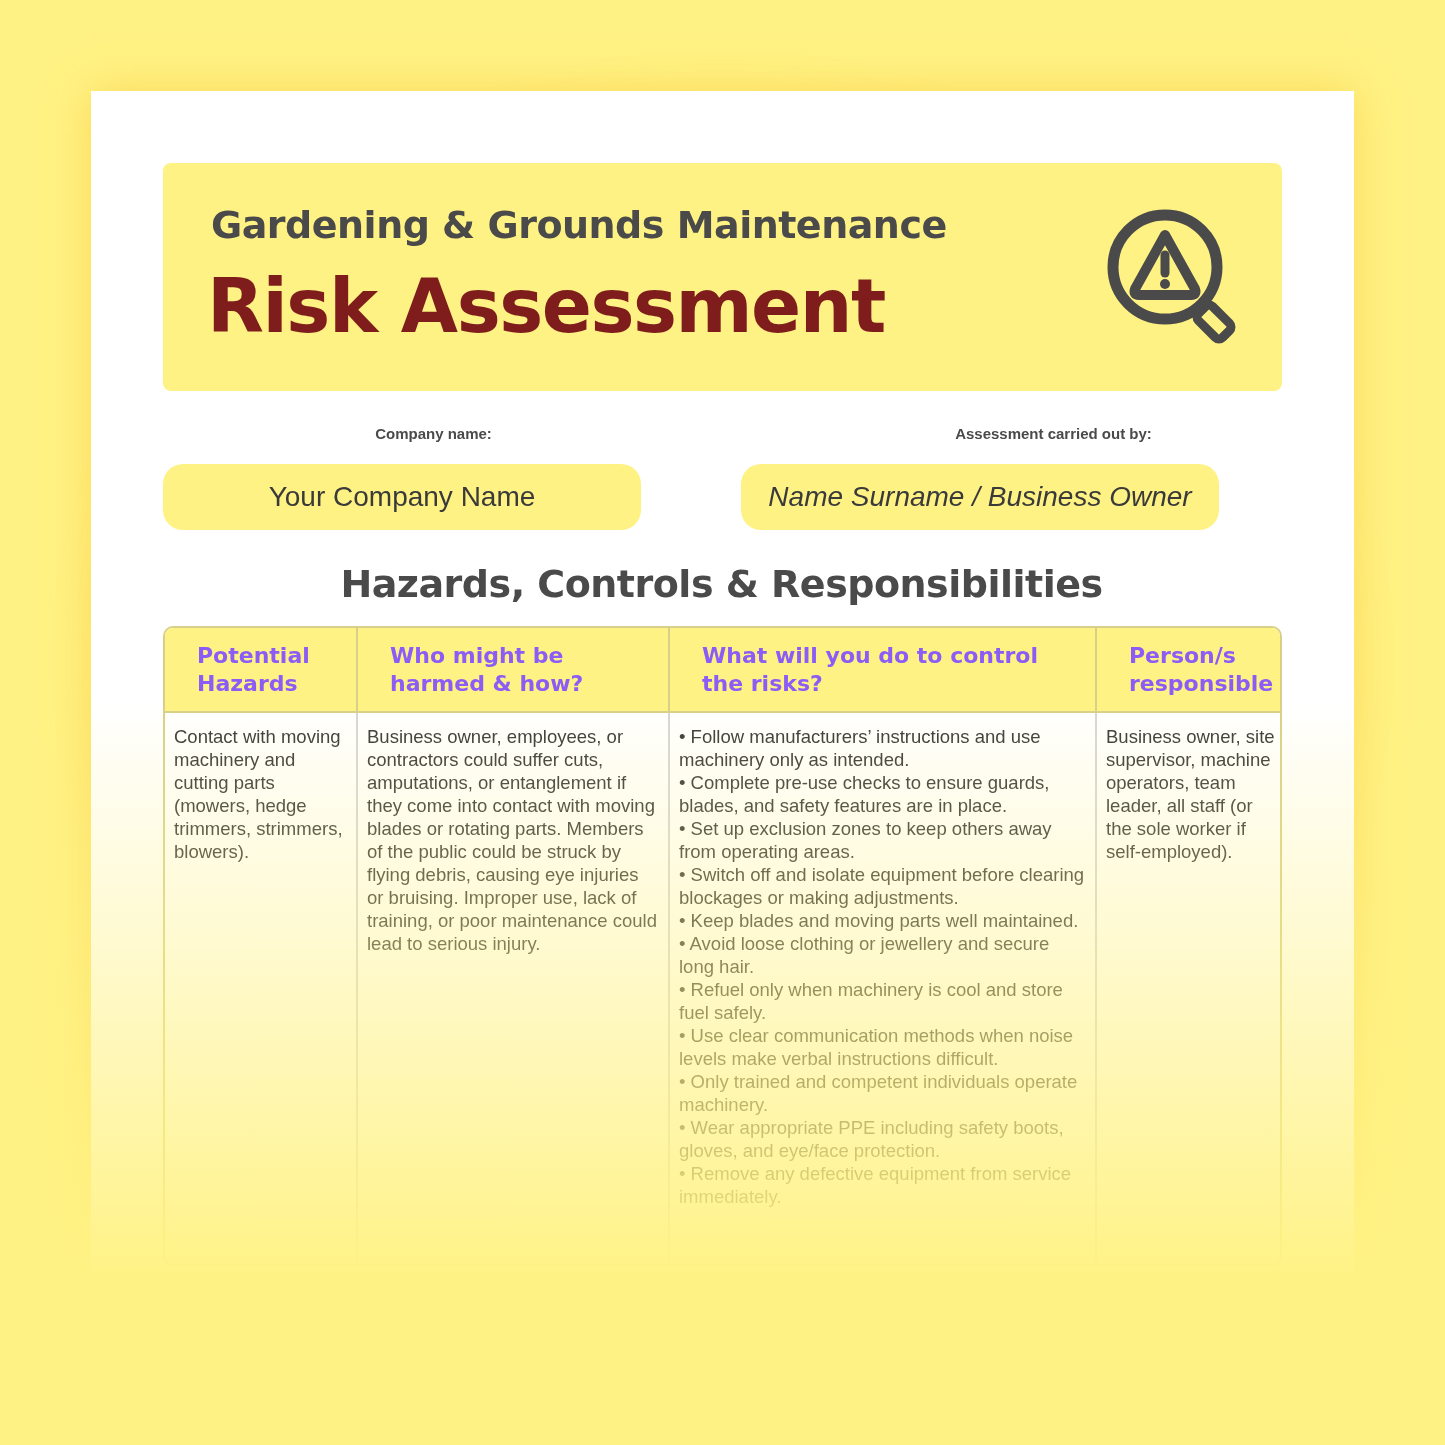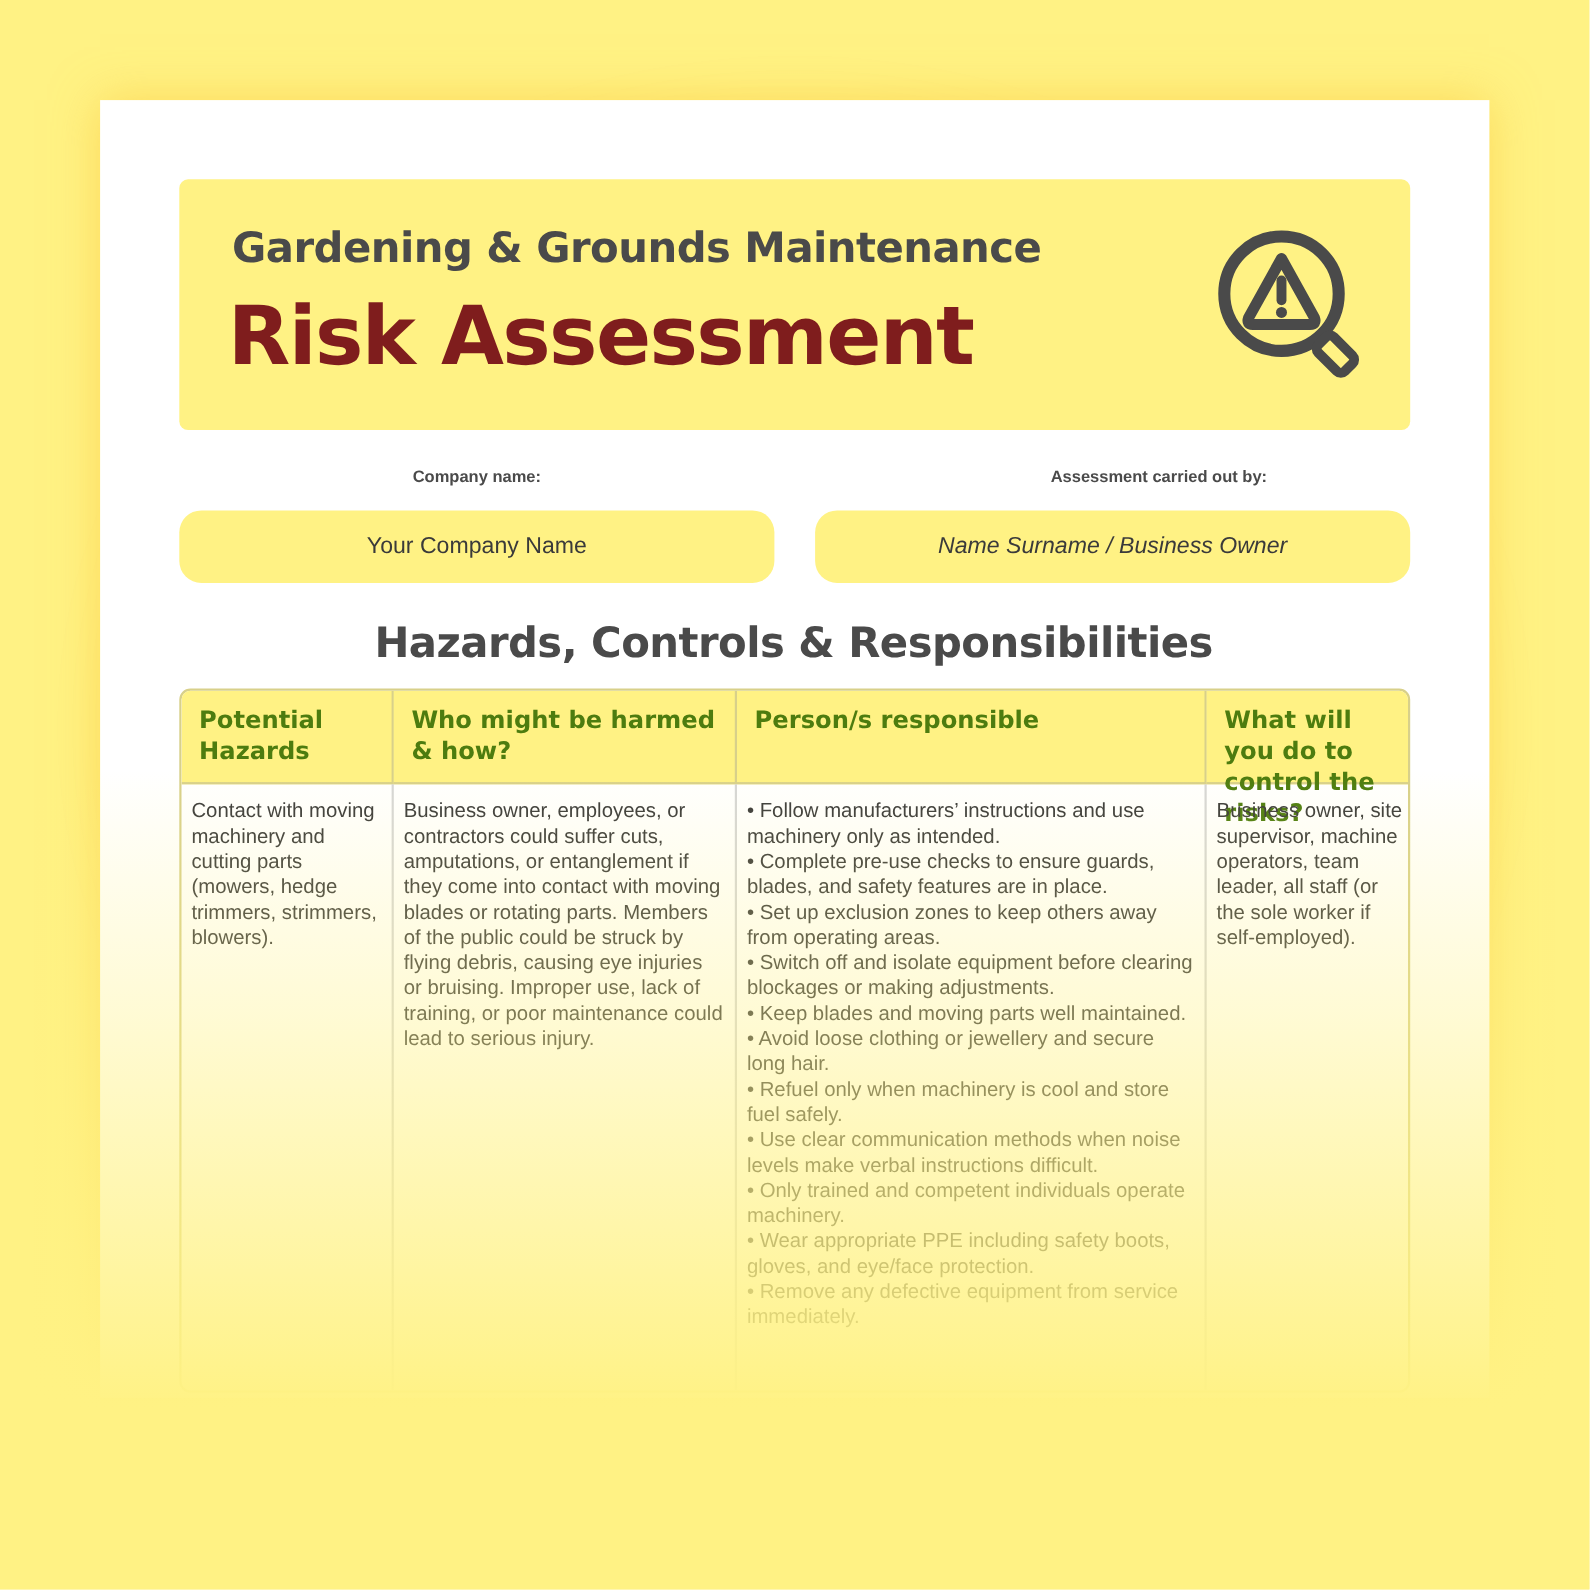--- a/index.html
+++ b/index.html
@@ -44,40 +44,40 @@
     font-family: "DejaVu Sans", sans-serif; font-weight: bold;
     font-size: 74px; color: #7f1d1d; letter-spacing: -1.5px;
   }
   .header-icon { position: absolute; left: 940px; top: 40px; width: 150px; height: 150px; }
   .field-label {
     position: absolute; top: 425px;
     font-family: Liberation Sans, sans-serif; font-weight: bold; font-size: 15px; color: #4a4a4a;
     text-align: center;
   }
   .field {
-    position: absolute; top: 464px; height: 66px; width: 541px;
+    position: absolute; top: 464px; height: 66px; width: 478px;
     background: #FFF284; border-radius: 20px;
     display: flex; align-items: center; justify-content: center;
-    font-size: 21px; color: #3a3a3a;
+    font-size: 28px; color: #3a3a3a;
   }
   .section-title {
     position: absolute; left: 162px; width: 1119px; top: 562px; text-align: center;
     font-family: "DejaVu Sans", sans-serif; font-weight: bold; font-size: 38px; color: #4a4a4a;
     letter-spacing: -0.5px;
   }
   .table {
     position: absolute; left: 163px; top: 626px; width: 1119px; height: 640px;
     border: 2px solid #d8d08a; border-radius: 10px; overflow: hidden;
     display: grid; grid-template-columns: 193px 312px 427px 187px;
     grid-template-rows: 85px 1fr;
   }
   .th {
     background: #FFF284;
-    font-family: "DejaVu Sans", sans-serif; font-weight: bold; font-size: 22px; color: #4d7c0f;
-    padding: 14px 16px; line-height: 28px;
+    font-family: "DejaVu Sans", sans-serif; font-weight: bold; font-size: 22px; color: #8b5cf6;
+    padding: 14px 32px; line-height: 28px;
     border-right: 2px solid #d8d08a; border-bottom: 2px solid #d8d08a;
   }
   .th:last-child { border-right: none; }
   .td {
     font-size: 18.5px; color: #3a3a3a; line-height: 23px;
     padding: 12px 9px;
     border-right: 2px solid #d6d6d6;
   }
   .td.last { border-right: none; }
   .td p { margin: 0; }
@@ -106,22 +106,22 @@
 <div class="field-label" style="left:783px;width:541px;">Assessment carried out by:</div>
 
 <div class="field" style="left:163px;">Your Company Name</div>
 <div class="field" style="left:741px;font-style:italic;">Name Surname / Business Owner</div>
 
 <div class="section-title">Hazards, Controls &amp; Responsibilities</div>
 
 <div class="table">
   <div class="th">Potential Hazards</div>
   <div class="th">Who might be harmed &amp; how?</div>
+  <div class="th">What will you do to control the risks?</div>
   <div class="th">Person/s responsible</div>
-  <div class="th">What will you do to control the risks?</div>
 
   <div class="td">Contact with moving machinery and cutting parts (mowers, hedge trimmers, strimmers, blowers).</div>
   <div class="td">Business owner, employees, or contractors could suffer cuts, amputations, or entanglement if they come into contact with moving blades or rotating parts. Members of the public could be struck by flying debris, causing eye injuries or bruising. Improper use, lack of training, or poor maintenance could lead to serious injury.</div>
   <div class="td">
     <p>• Follow manufacturers’ instructions and use machinery only as intended.</p>
     <p>• Complete pre-use checks to ensure guards, blades, and safety features are in place.</p>
     <p>• Set up exclusion zones to keep others away from operating areas.</p>
     <p>• Switch off and isolate equipment before clearing blockages or making adjustments.</p>
     <p>• Keep blades and moving parts well maintained.</p>
     <p>• Avoid loose clothing or jewellery and secure long hair.</p>

